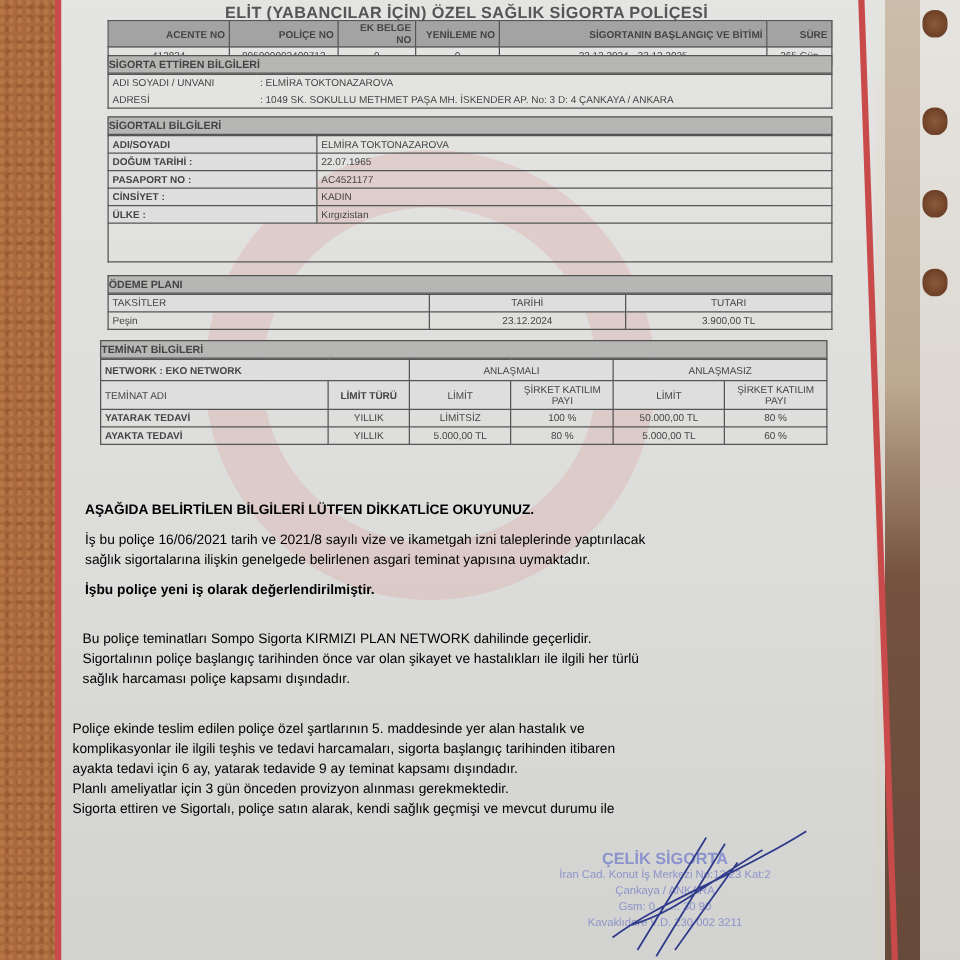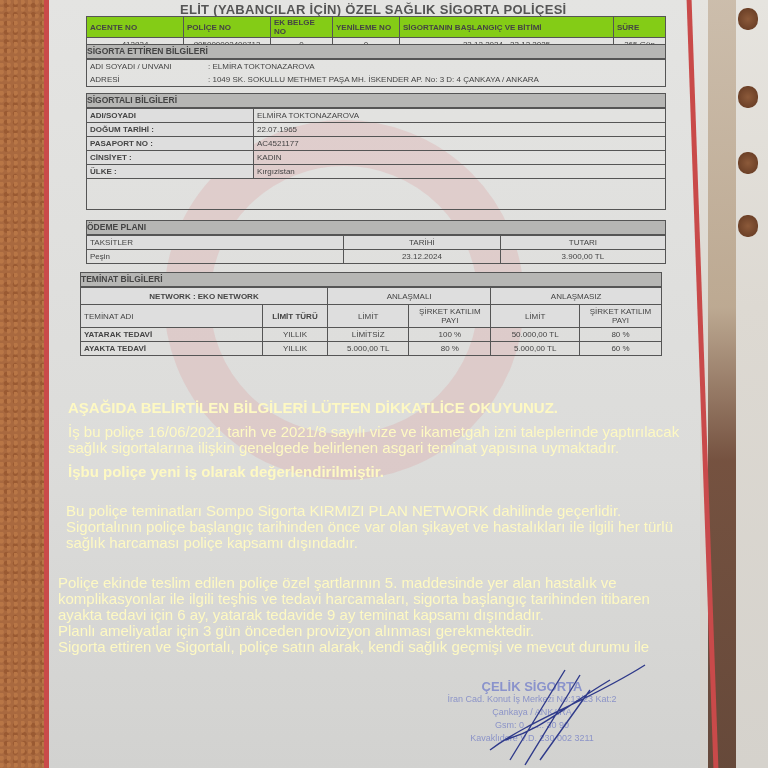--- a/index.html
+++ b/index.html
@@ -37,26 +37,26 @@
       position:absolute; left:120px; top:120px; width:360px; height:360px; border-radius:50%;
       border:46px solid rgba(220,170,170,.35); box-sizing:border-box;
     }
     .doc { position:absolute; left:86px; top:0; width:580px; }
     .title {
       position:absolute; left:180px; top:2px; font-size:13px; font-weight:bold; color:#555;
       letter-spacing:.3px; white-space:nowrap;
     }
     table { border-collapse:collapse; width:100%; font-size:8px; color:#444; }
     td, th { border:1px solid #555; padding:1px 3px; height:11px; }
-    .hdr { background:#84cc16; font-weight:bold; text-align:left; color:#444; }
+    .hdr { background:#a3a3a3; font-weight:bold; text-align:right; color:#444; }
     .lbl { background:#dedede; font-weight:bold; }
     .center { text-align:center; }
     .box { position:absolute; left:0; width:580px; }
     .sec-title { background:#b6b6b4; text-align:left; font-weight:bold; font-size:8.5px; border:1px solid #555; height:13px; line-height:13px; color:#444; }
-    .notes { position:absolute; left:68px; width:620px; color:#fef9c3; font-size:15px; line-height:16px; }
+    .notes { position:absolute; left:68px; width:620px; color:#000000; font-size:11px; line-height:16px; }
     .notes p { margin:0; }
     .bold { font-weight:bold; }
     .stamp { position:absolute; left:412px; top:680px; width:240px; color:#8c94c8; font-size:9px; text-align:center; line-height:13px; }
     .stamp .stamp-title { font-size:13px; font-weight:bold; color:#8a93cc; }
     .sig { position:absolute; left:470px; top:660px; }
   </style>
 </head>
 <body>
 
 <div class="carpet"></div>
@@ -162,21 +162,21 @@
       </tr>
     </tbody>
       </table>
   </div>
 
   <div class="box" style="top:272px; left:-6px; width:582px;">
     <div class="sec-title">TEMİNAT BİLGİLERİ</div>
     <table>
       <tbody>
           <tr>
-        <td colspan="2" class="lbl" style="height:14px;text-align:center;">NETWORK : EKO NETWORK</td>
+        <td colspan="2" class="lbl" style="height:14px;">NETWORK : EKO NETWORK</td>
         <td colspan="2" class="lbl center" style="font-weight:normal;">ANLAŞMALI</td>
         <td colspan="2" class="lbl center" style="font-weight:normal;">ANLAŞMASIZ</td>
       </tr>
       <tr>
         <td class="lbl" style="width:175px; font-weight:normal; height:20px;">TEMİNAT ADI</td>
         <td class="lbl center" style="font-weight:bold; width:58px;">LİMİT TÜRÜ</td>
         <td class="lbl center" style="font-weight:normal;">LİMİT</td>
         <td class="lbl center" style="font-weight:normal; width:75px;">ŞİRKET KATILIM PAYI</td>
         <td class="lbl center" style="font-weight:normal;">LİMİT</td>
         <td class="lbl center" style="font-weight:normal; width:75px;">ŞİRKET KATILIM PAYI</td>

